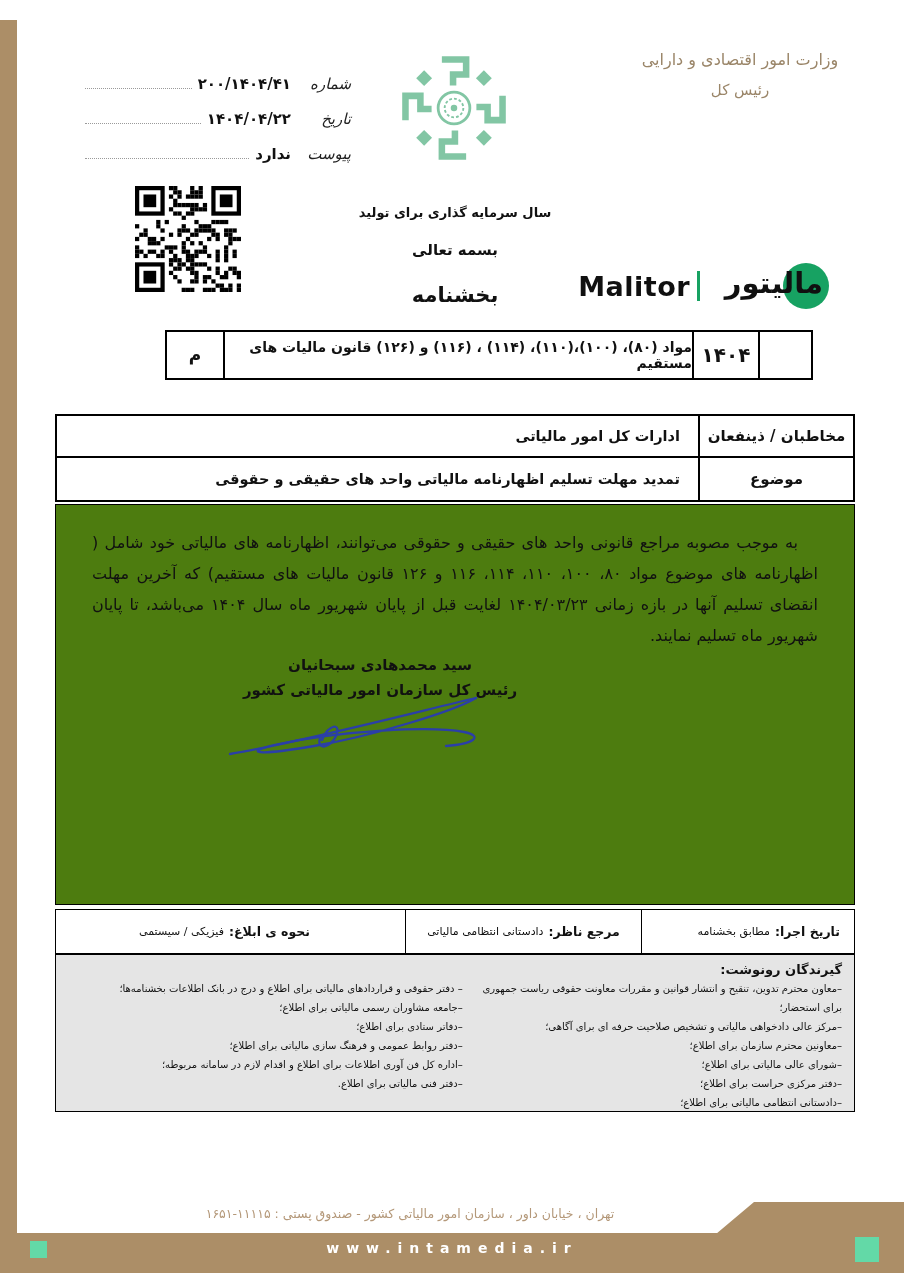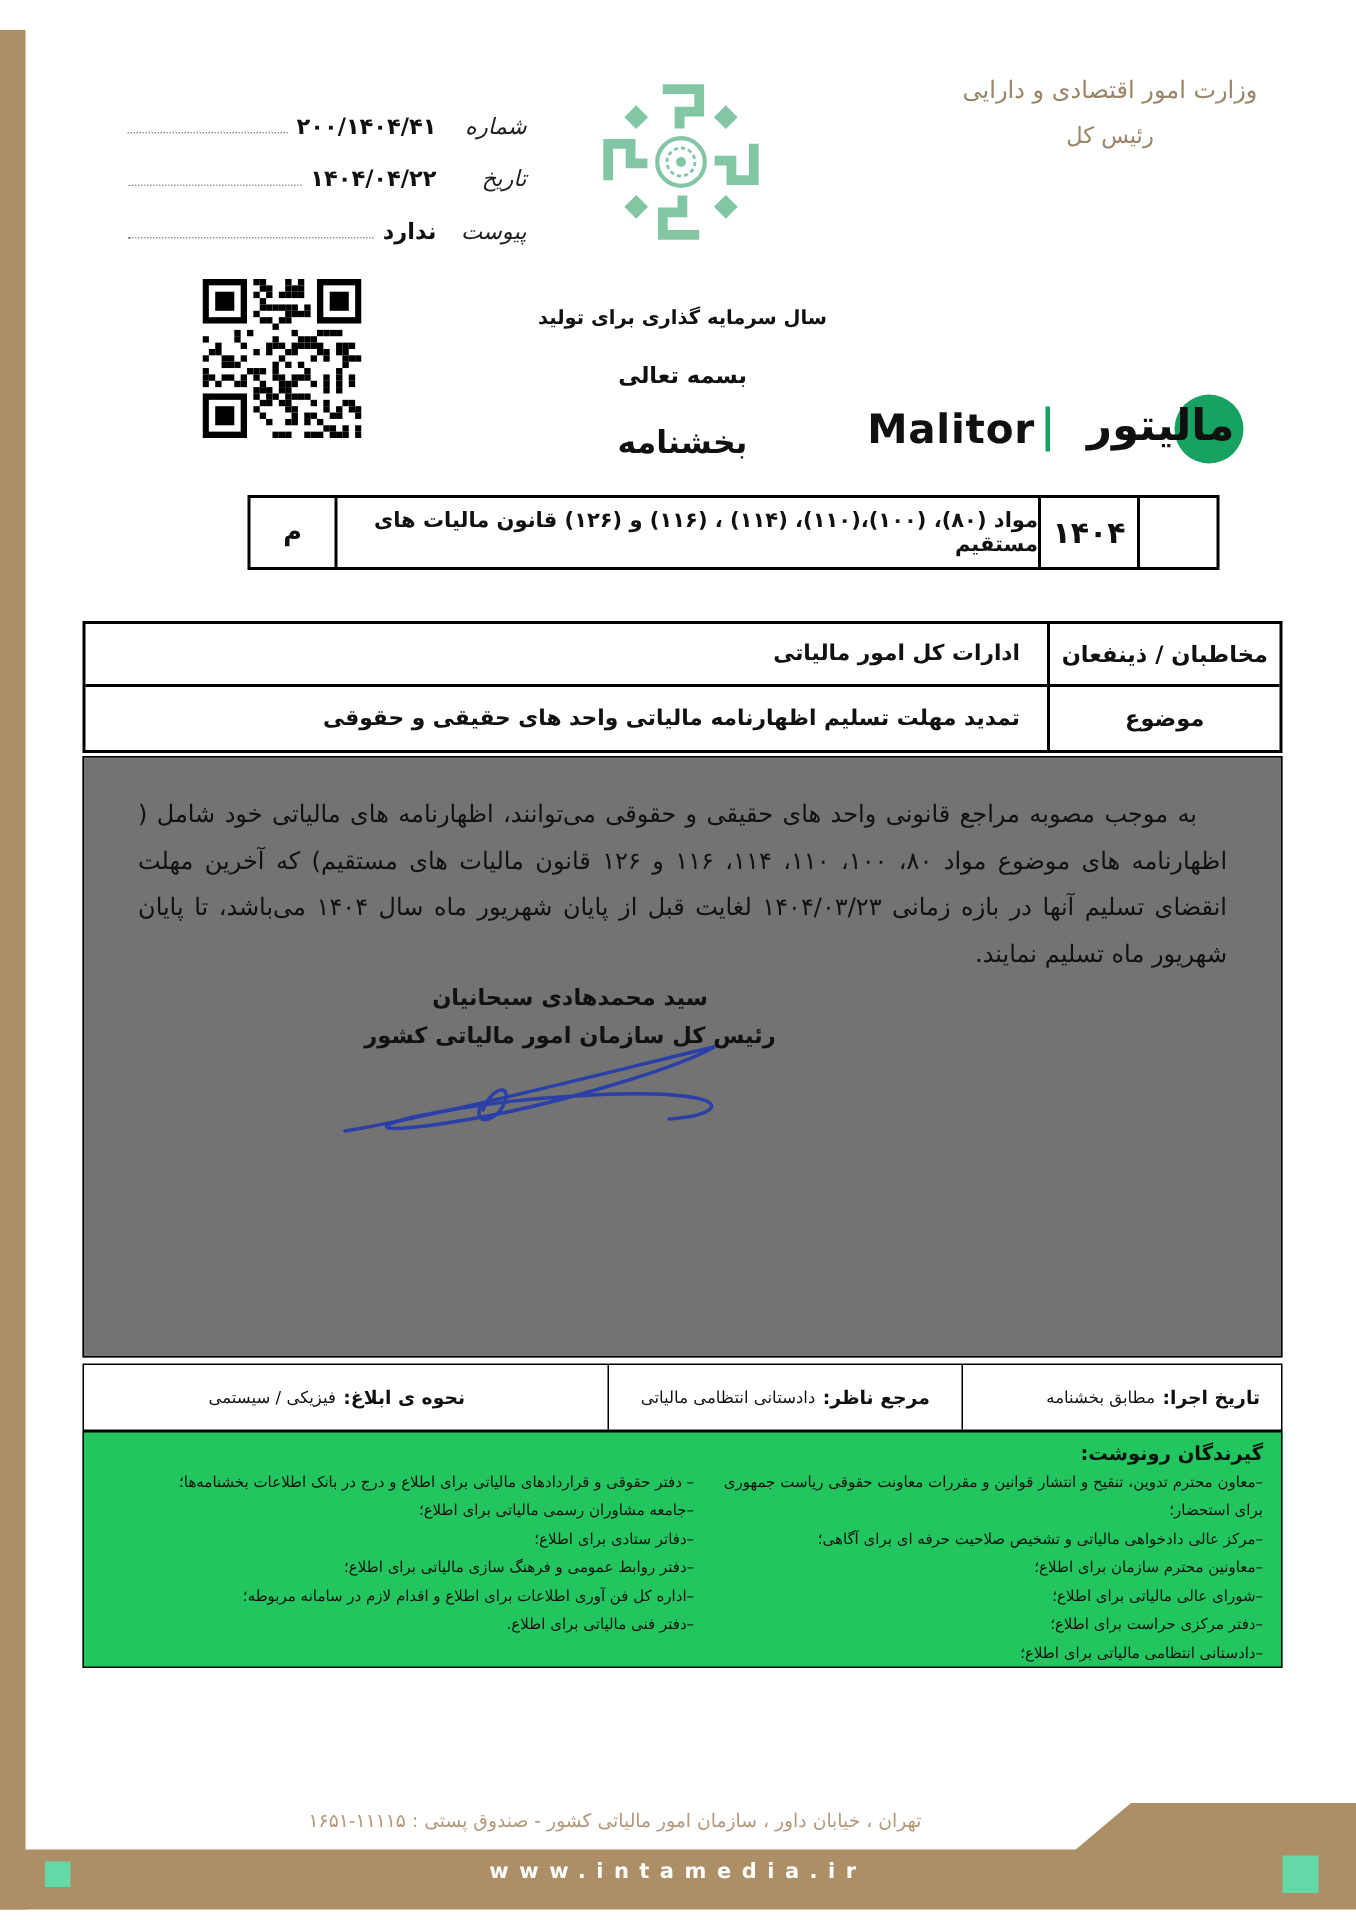--- a/index.html
+++ b/index.html
@@ -70,39 +70,39 @@
   
   #addr-table { left:55px; top:414px; width:800px; border:2px solid #000; direction:rtl; background:#fff; }
   .at-row { display:flex; height:42px; }
   .at-row.first { border-bottom:2px solid #000; }
   .at-label { width:155px; border-left:2px solid #000; display:flex; align-items:center;
               justify-content:center; font-weight:bold; font-size:15px; }
   .at-value { flex:1; display:flex; align-items:center; padding-right:18px;
               font-weight:bold; font-size:14.5px; }
 
   
-  #body-box { left:55px; top:504px; width:800px; height:401px; border:1.5px solid #000; background:#737373; }
+  #body-box { left:55px; top:504px; width:800px; height:401px; border:1.5px solid #000; background:#4d7c0f; }
   #body-text { direction:rtl; text-align:justify; padding:22px 36px 0 36px;
                text-indent:20px; font-size:16px; line-height:31px; }
   #sig-name  { left:235px; top:656px; width:290px; text-align:center; font-weight:bold; font-size:15px; }
   #sig-title { left:235px; top:681px; width:290px; text-align:center; font-weight:bold; font-size:15px; direction:rtl; }
   #sig-svg   { left:222px; top:690px; width:264px; height:72px; }
 
   
   #admin-row { left:55px; top:909px; width:800px; height:45px; border:1.5px solid #000;
                display:flex; direction:rtl; background:#fff; }
   #admin-row .cell { display:flex; align-items:center; font-size:11px; }
   .ar-exec { width:213px; border-left:1.5px solid #000; padding-right:14px; }
   .ar-sup  { width:236px; border-left:1.5px solid #000; justify-content:center; }
   .ar-not  { flex:1; justify-content:flex-start; padding-right:95px; }
   .ar-label { font-weight:bold; font-size:12.5px; margin-left:5px; }
 
   
   #cc-box { left:55px; top:954px; width:800px; height:158px; border:1.5px solid #000;
-            direction:rtl; padding:7px 12px; background:#22c55e; }
+            direction:rtl; padding:7px 12px; background:#e5e5e5; }
   #cc-title { font-weight:bold; font-size:13px; margin-bottom:2px; }
   #cc-cols { display:flex; direction:rtl; }
   .cc-col { text-align:right; font-size:10px; line-height:19px; }
   #cc-col-right { width:49%; padding-left:8px; }
   #cc-col-left  { width:51%; padding-left:4px; }
 </style>
 </head>
 <body>
 
 <div class="abs" id="left-strip"></div>

